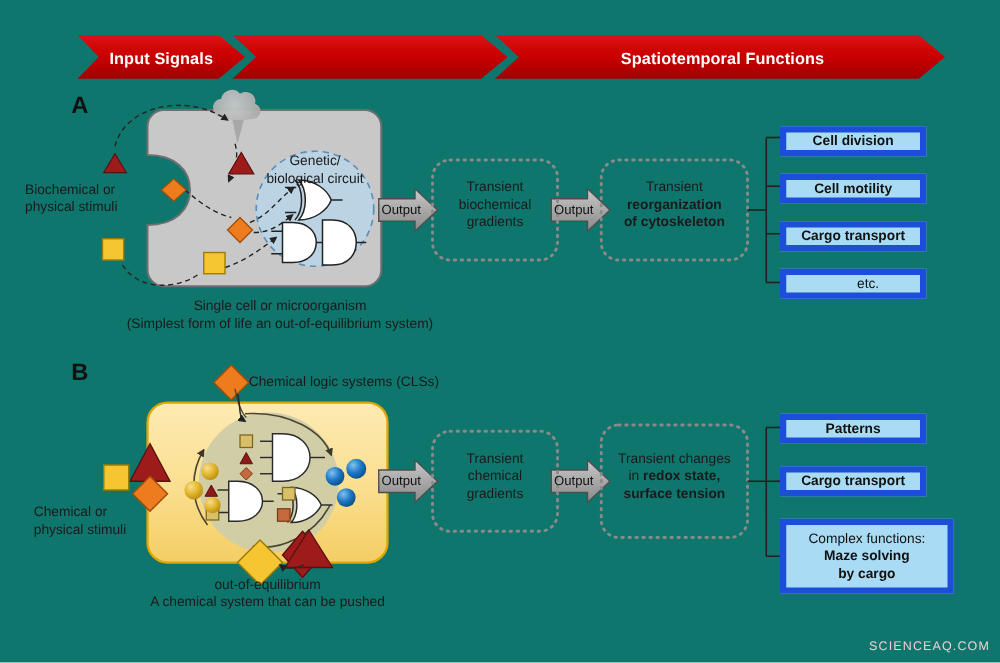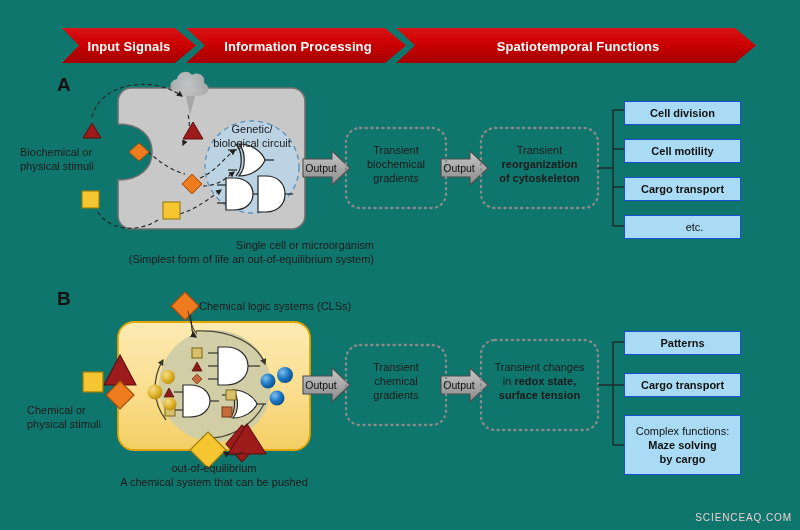--- a/index.html
+++ b/index.html
@@ -69,21 +69,21 @@
     font-size: 10.5px;
     color: #111111;
     white-space: nowrap;
     text-align: center;
   }
 
   
   .result-box {
     position: absolute;
     background: #A9DCF4;
-    border: 1px solid #1d4ed8;
+    border: 5px solid #1d4ed8;
     box-sizing: border-box;
     display: flex;
     flex-direction: column;
     align-items: center;
     justify-content: center;
     font-size: 11px;
     color: #111111;
     line-height: 14px;
     text-align: center;
   }
@@ -354,21 +354,20 @@
     <g stroke="#222222" stroke-width="1.3" fill="none">
       <line x1="598" y1="385" x2="613" y2="385"></line>
       <line x1="613" y1="342" x2="613" y2="445"></line>
       <line x1="613" y1="342" x2="624" y2="342"></line>
       <line x1="613" y1="385" x2="624" y2="385"></line>
       <line x1="613" y1="445" x2="624" y2="445"></line>
     </g>
   </svg>
 
   <div class="banner-label" style="left:62px; top:39px; width:134px;">Input Signals</div>
-  <div class="banner-label" style="left:190px; top:39px; width:216px;">Information Processing</div>
   <div class="banner-label" style="left:400px; top:39px; width:356px;">Spatiotemporal Functions</div>
 
   <div class="panel-letter" style="left:57px; top:74px;">A</div>
 
   <div class="dtext" style="left:20px; top:146px;">Biochemical  or</div>
   <div class="dtext" style="left:20px; top:160px;">physical stimuli</div>
 
   <div class="dtext center" style="left:207px; top:123px; width:90px;">Genetic/</div>
   <div class="dtext center" style="left:202px; top:137px; width:100px;">biological  circuit</div>
 
@@ -380,21 +379,21 @@
     <div>biochemical</div>
     <div>gradients</div>
   </div>
 
   <div class="multiline" style="left:481px; top:143px; width:117px;">
     <div>Transient</div>
     <div class="b">reorganization</div>
     <div class="b">of cytoskeleton</div>
   </div>
 
-  <div class="multiline" style="left:74px; top:238px; width:300px;text-align:right;">
+  <div class="multiline" style="left:74px; top:238px; width:300px;">
     <div>Single cell or microorganism</div>
     <div>(Simplest form of life an out-of-equilibrium system)</div>
   </div>
 
   <div class="result-box" style="left:624px; top:101px; width:117px; height:24px;">
     <span class="strong">Cell division</span>
   </div>
   <div class="result-box" style="left:624px; top:139px; width:117px; height:24px;">
     <span class="strong">Cell motility</span>
   </div>
@@ -433,21 +432,21 @@
     <div>out-of-equilibrium</div>
     <div>A chemical system that can be pushed</div>
   </div>
 
   <div class="result-box" style="left:624px; top:331px; width:117px; height:24px;">
     <span class="strong">Patterns</span>
   </div>
   <div class="result-box" style="left:624px; top:373px; width:117px; height:24px;">
     <span class="strong">Cargo transport</span>
   </div>
-  <div class="result-box" style="left:624px; top:415px; width:117px; height:60px;">
+  <div class="result-box" style="left:624px; top:415px; width:139px; height:60px;">
     <span class="plain">Complex functions:</span>
     <span class="strong">Maze solving</span>
     <span class="strong">by cargo</span>
   </div>
 
   <div class="watermark">SCIENCEAQ.COM</div>
 
 </div>
 
 </body></html>

